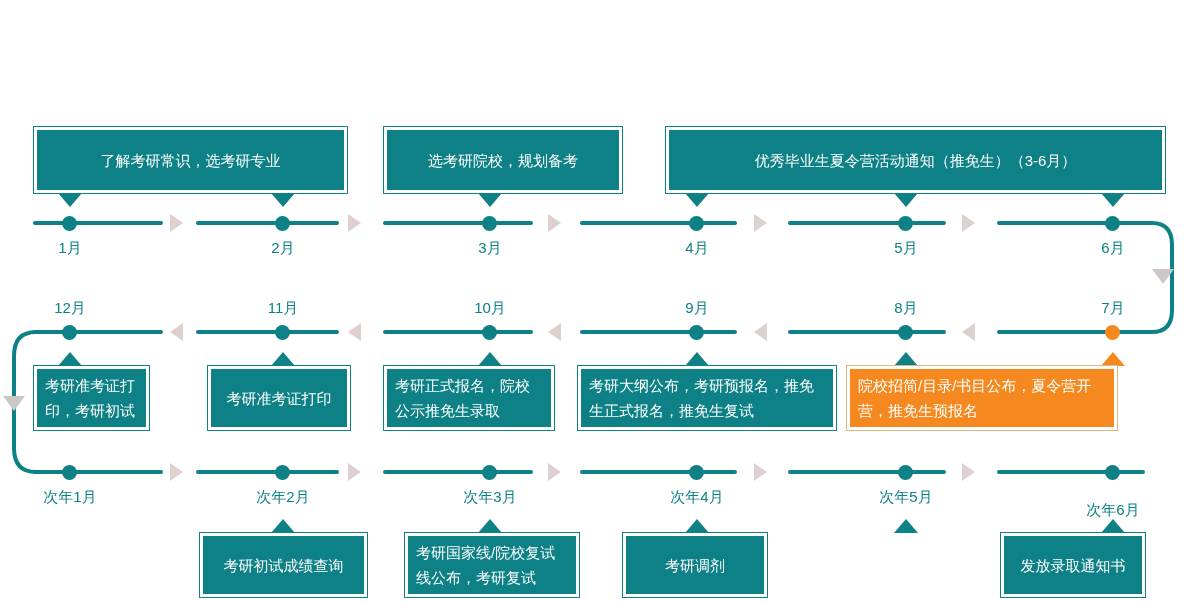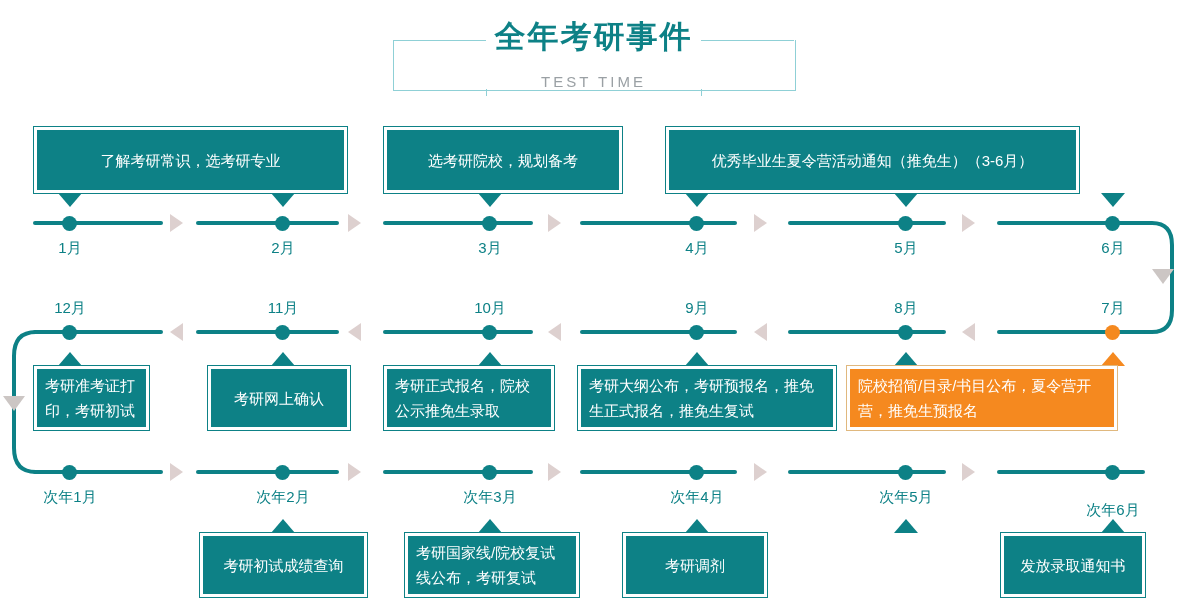--- a/index.html
+++ b/index.html
@@ -95,42 +95,33 @@
 
   
   .ucon{position:absolute;}
   .ucon svg{display:block;}
 </style>
 </head>
 <body>
 
 <div id="stage">
 
-  <div class="title-wrap">
-    <div class="title-frame"></div>
-    <div class="title-rule-l"></div>
-    <div class="title-rule-r"></div>
-    <div class="sub-tick l"></div>
-    <div class="sub-tick r"></div>
-    <div class="title-main">全年考研事件</div>
-    <div class="title-sub">TEST TIME</div>
-  </div>
 
   <div class="box" style="left:33px;top:126px;width:315px;height:68px;">
     <div class="inner">了解考研常识，选考研专业</div>
   </div>
   <div class="notch down" style="left:58px;top:193px;"></div>
   <div class="notch down" style="left:271px;top:193px;"></div>
 
   <div class="box" style="left:383px;top:126px;width:240px;height:68px;">
     <div class="inner">选考研院校，规划备考</div>
   </div>
   <div class="notch down" style="left:478px;top:193px;"></div>
 
-  <div class="box" style="left:665px;top:126px;width:415px;height:68px;">
+  <div class="box" style="left:665px;top:126px;width:501px;height:68px;">
     <div class="inner">优秀毕业生夏令营活动通知（推免生）（3-6月）</div>
   </div>
   <div class="notch down" style="left:685px;top:193px;"></div>
   <div class="notch down" style="left:894px;top:193px;"></div>
   <div class="notch down" style="left:1101px;top:193px;"></div>
 
   <div class="seg" style="left:33px;top:221px;width:130px;"></div>
   <div class="seg" style="left:196px;top:221px;width:143px;"></div>
   <div class="seg" style="left:383px;top:221px;width:150px;"></div>
   <div class="seg" style="left:580px;top:221px;width:157px;"></div>
@@ -191,21 +182,21 @@
   <div class="dot" style="left:898px;top:325px;"></div>
   <div class="dot accent" style="left:1105px;top:325px;"></div>
 
   <div class="notch up" style="left:58px;top:352px;"></div>
   <div class="box" style="left:33px;top:365px;width:117px;height:66px;">
     <div class="inner lj">考研准考证打印，考研初试</div>
   </div>
 
   <div class="notch up" style="left:271px;top:352px;"></div>
   <div class="box" style="left:207px;top:365px;width:144px;height:66px;">
-    <div class="inner">考研网上确认</div>
+    <div class="inner">考研准考证打印</div>
   </div>
 
   <div class="notch up" style="left:478px;top:352px;"></div>
   <div class="box" style="left:383px;top:365px;width:172px;height:66px;">
     <div class="inner lj">考研正式报名，院校公示推免生录取</div>
   </div>
 
   <div class="notch up" style="left:685px;top:352px;"></div>
   <div class="box" style="left:577px;top:365px;width:260px;height:66px;">
     <div class="inner lj">考研大纲公布，考研预报名，推免生正式报名，推免生复试</div>

